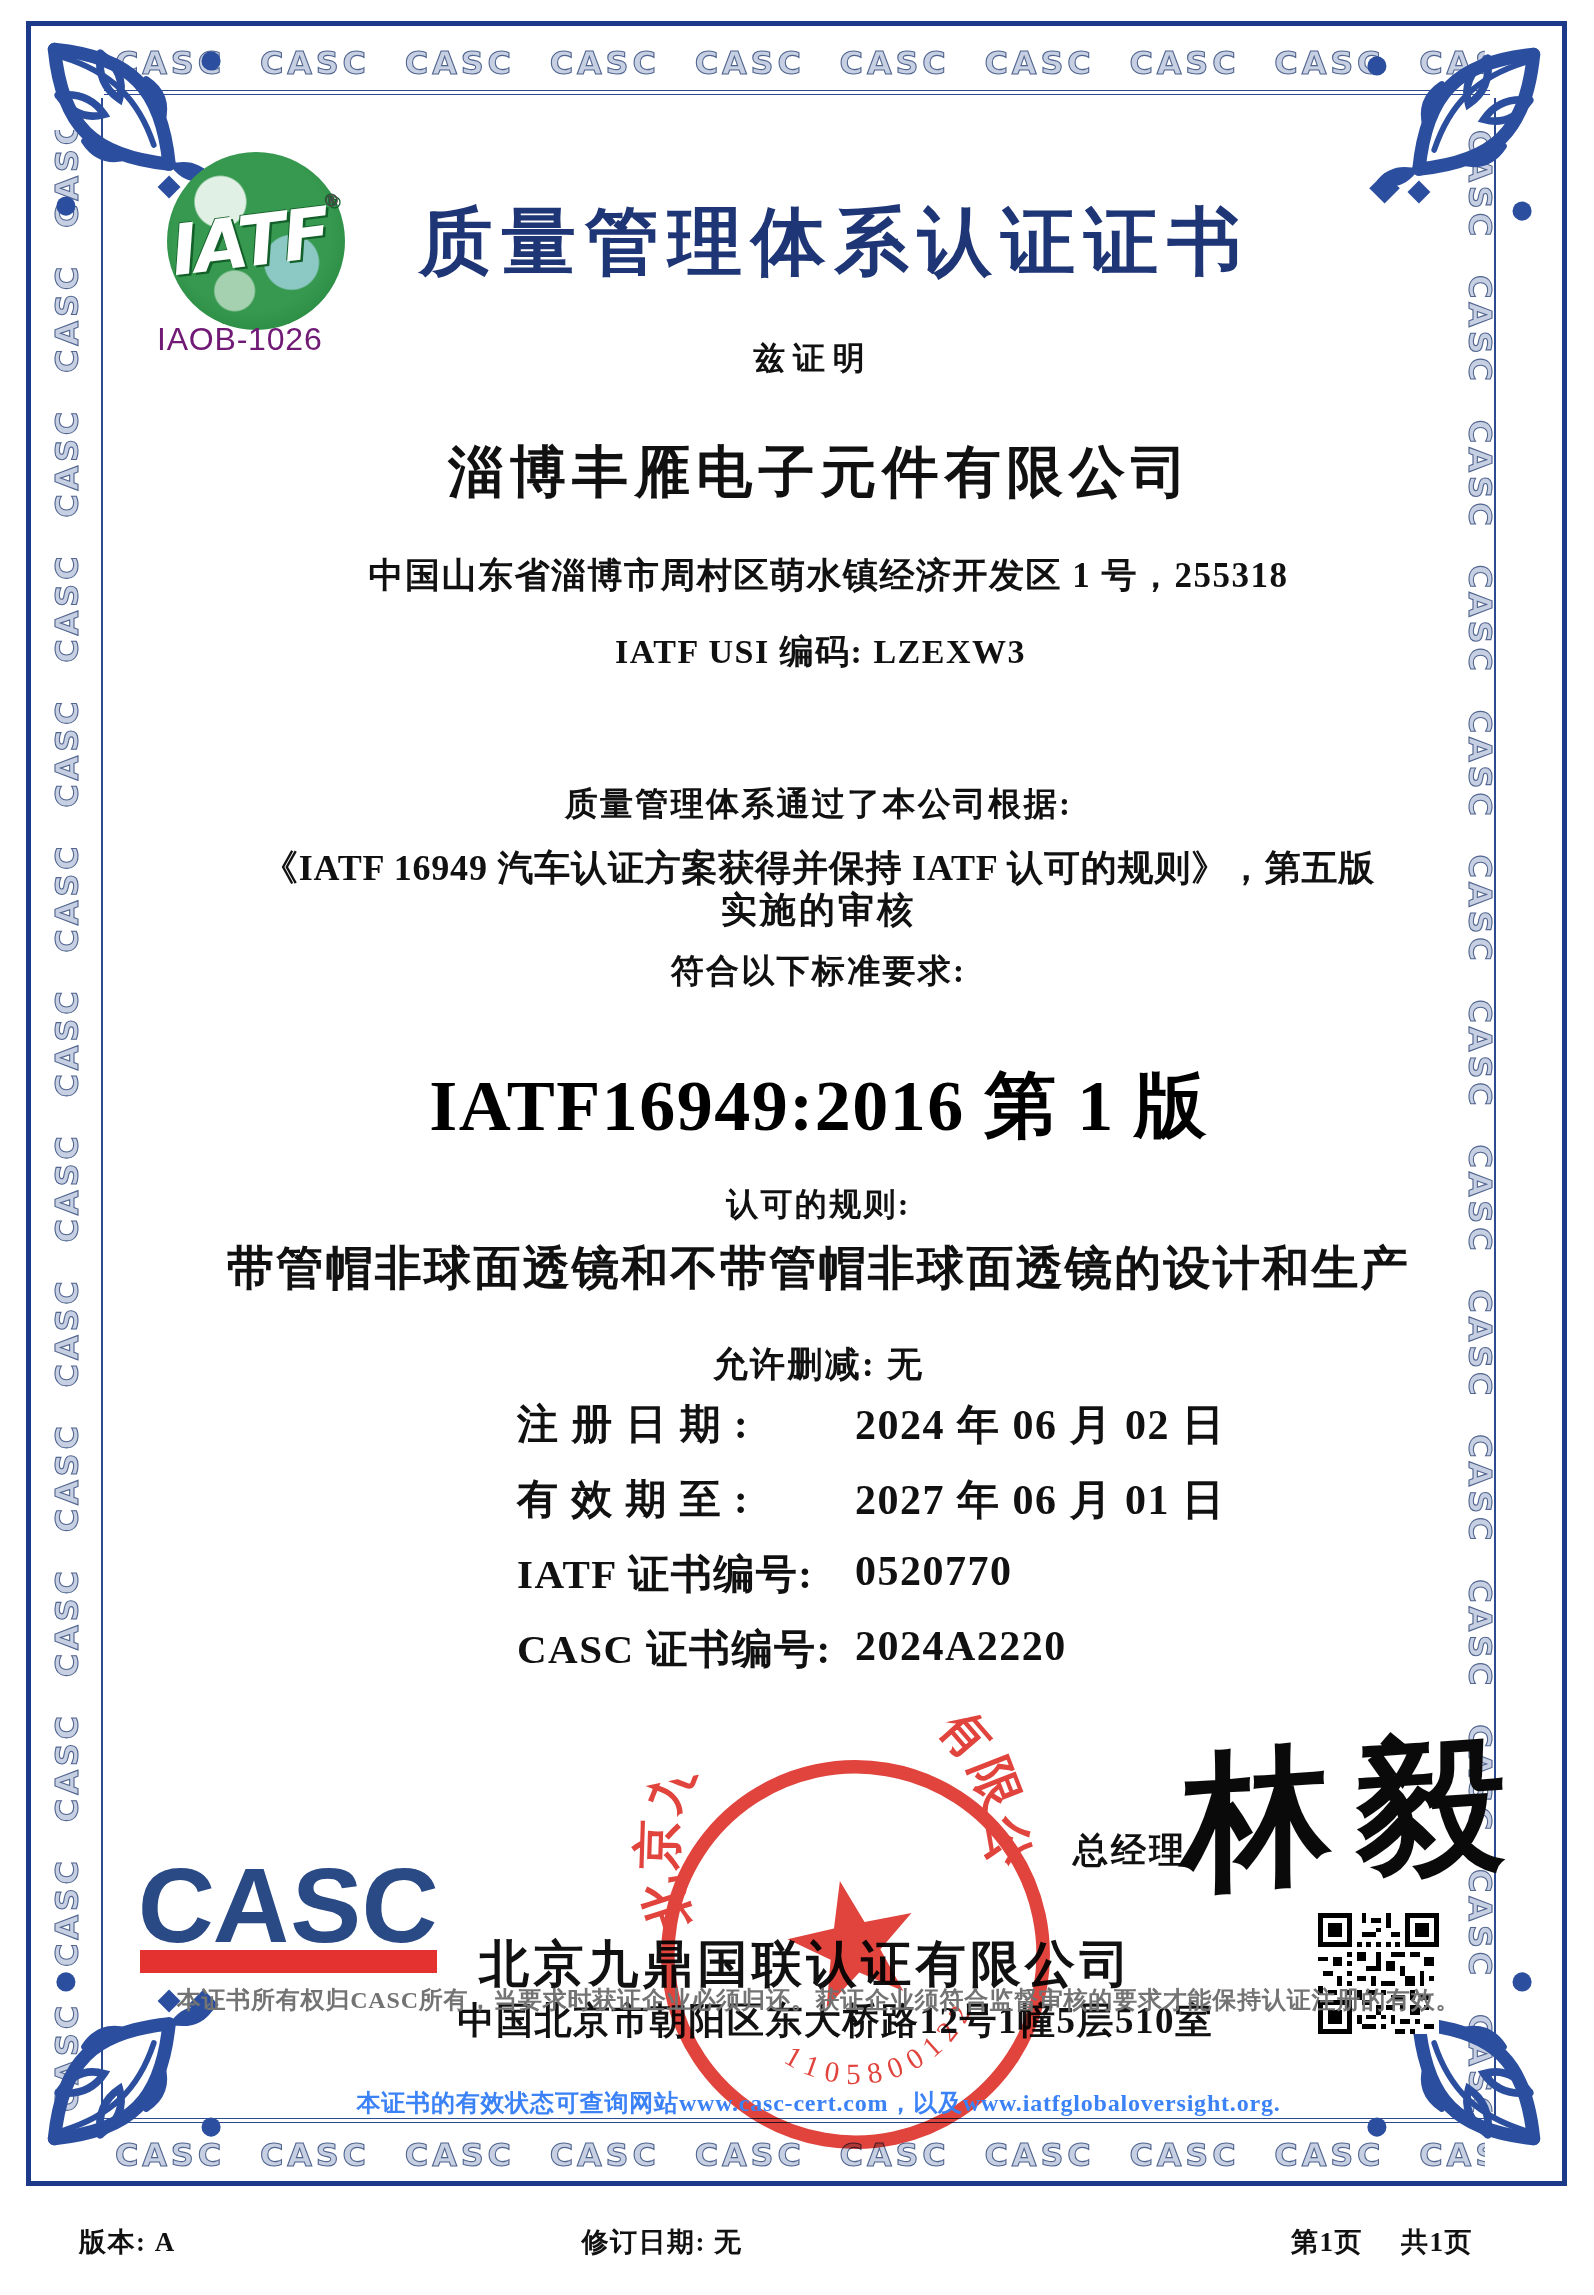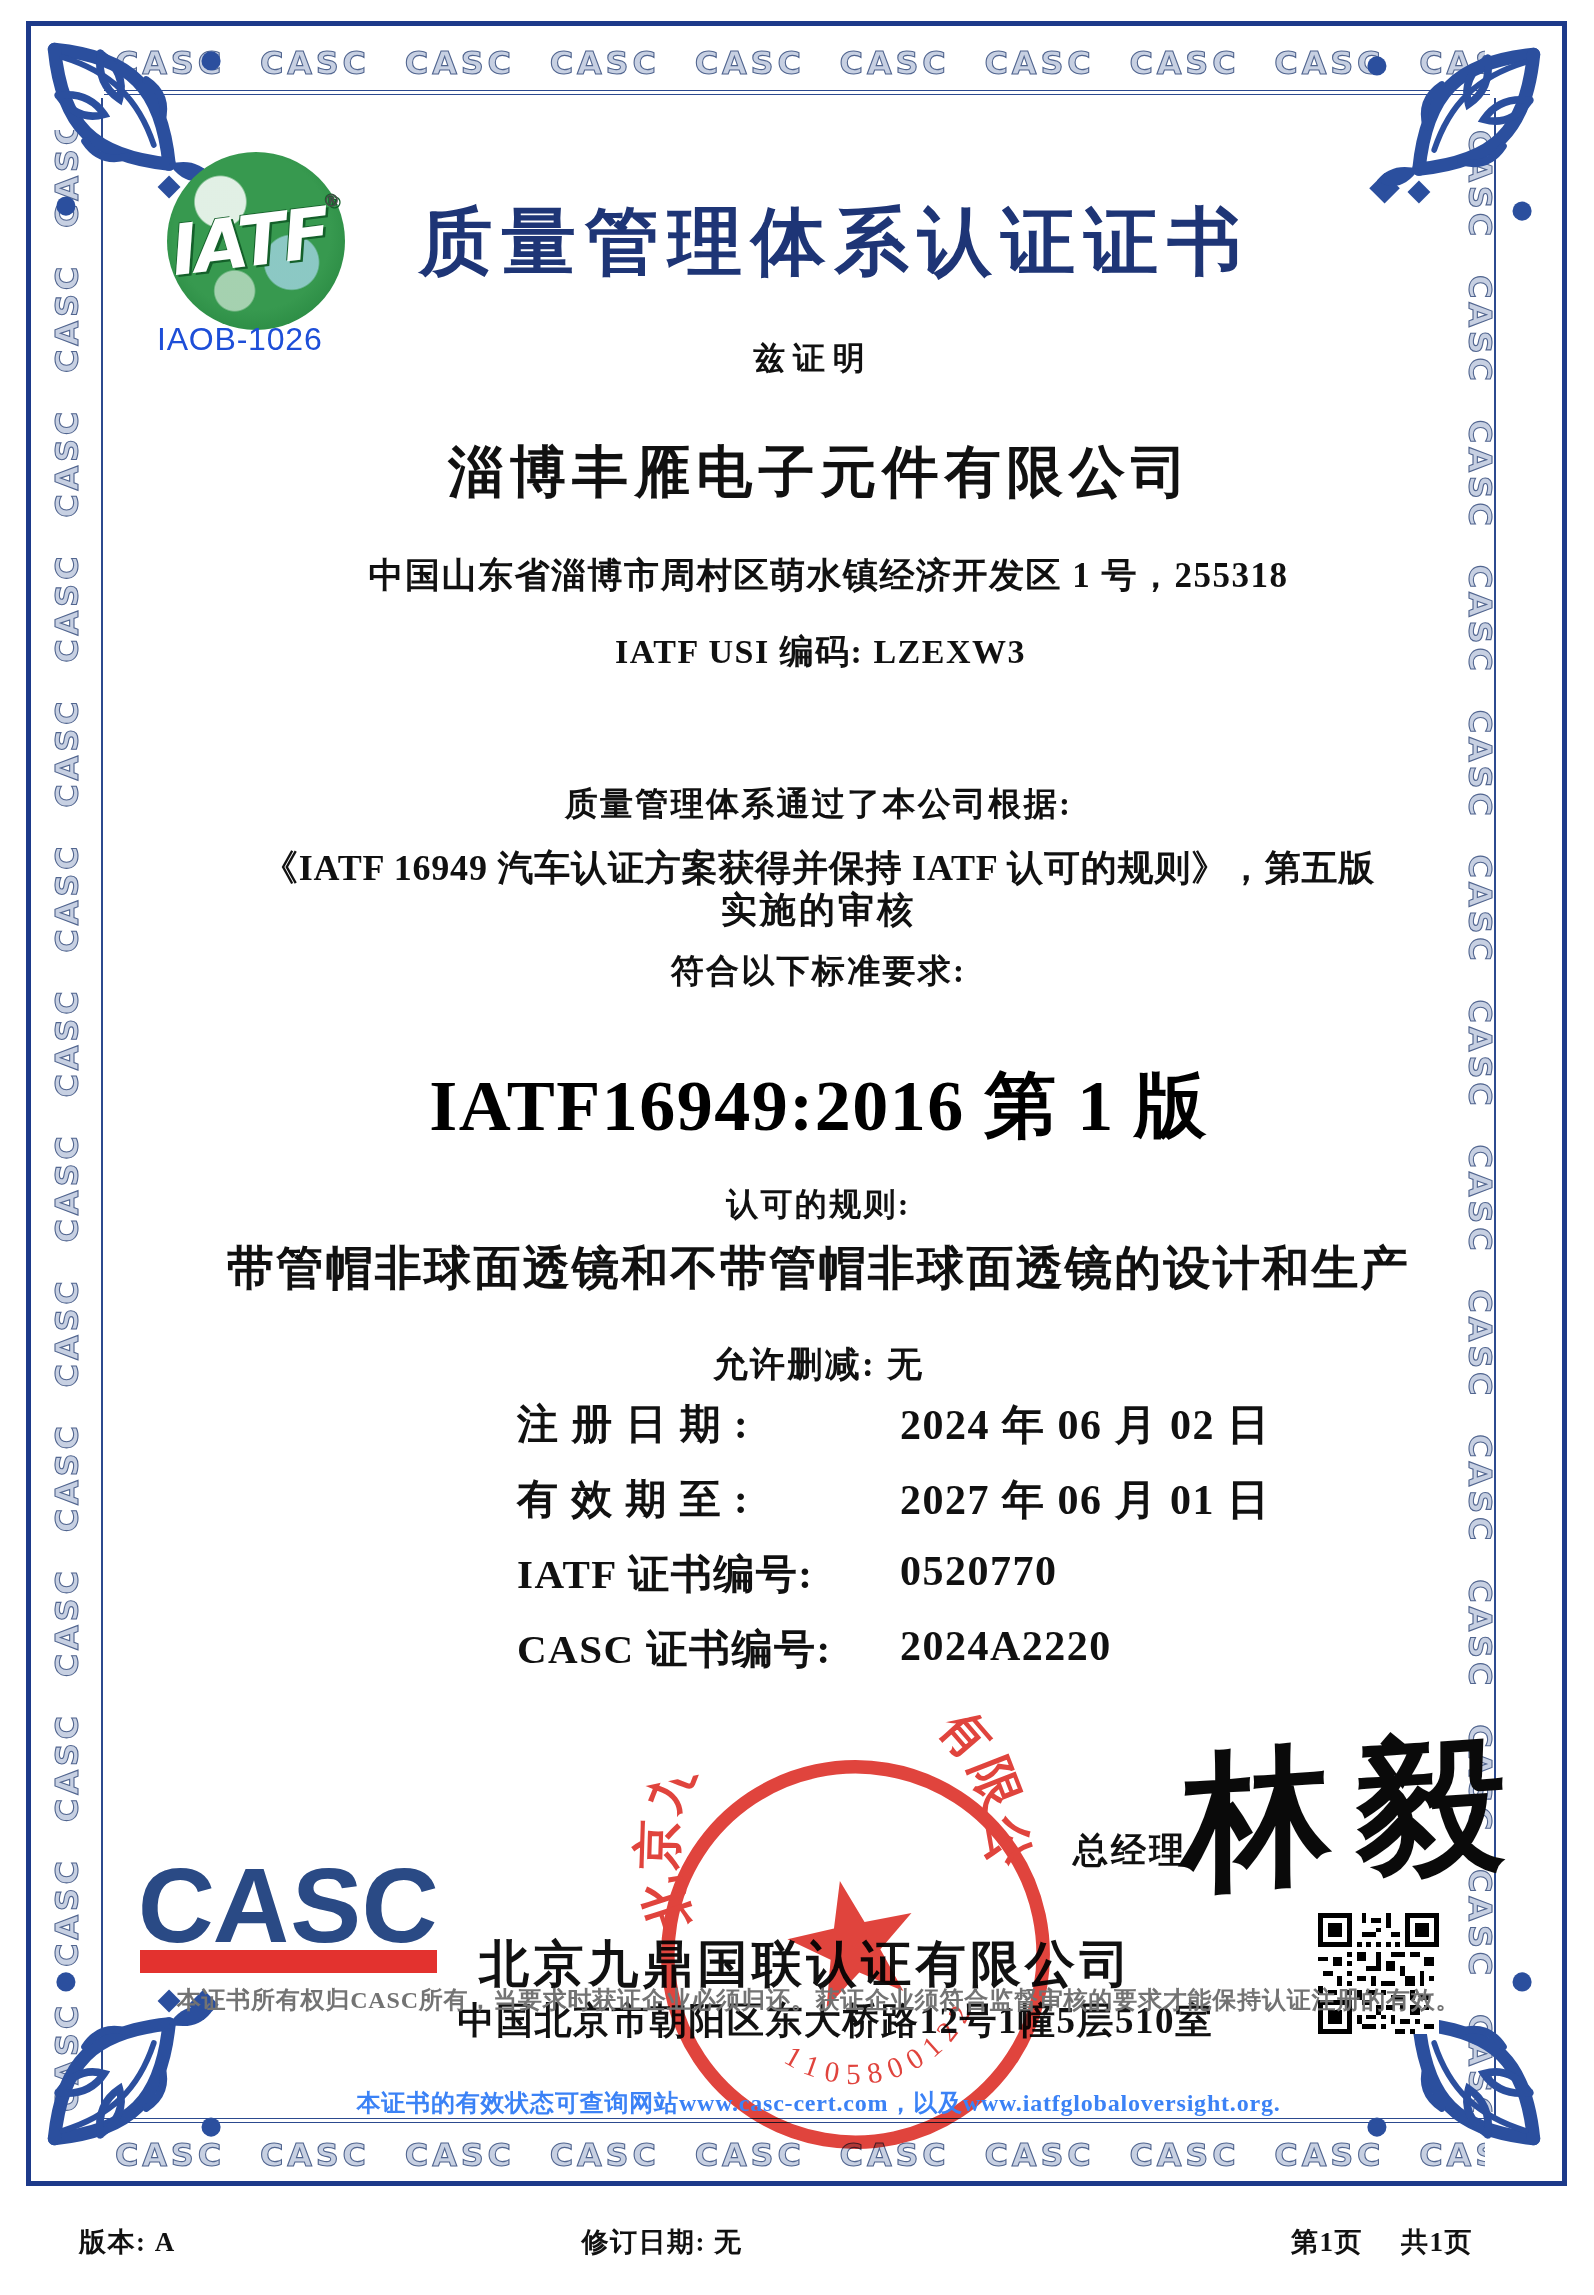--- a/index.html
+++ b/index.html
@@ -35,40 +35,40 @@
        radial-gradient(circle at 30% 28%, rgba(255,255,255,.85) 0 14%, rgba(255,255,255,0) 15%),
        radial-gradient(circle at 70% 62%, rgba(168,216,235,.75) 0 16%, rgba(168,216,235,0) 17%),
        radial-gradient(circle at 38% 78%, rgba(255,255,255,.55) 0 11%, rgba(255,255,255,0) 12%),
        radial-gradient(circle at 48% 45%, #37994f 0 58%, #1d7c37 100%);
      display:flex;align-items:center;justify-content:center;}
   .iatf-word{font-family:"DejaVu Sans",sans-serif;font-style:italic;font-weight:800;
      color:#fff;font-size:70px;letter-spacing:-3.1px;transform:rotate(-7deg);
      text-shadow:2.3px 2.3px 0 #14602a,-0.8px -0.8px 0 #14602a;}
   .iatf-reg{font-size:17px;color:#4a4a4a;vertical-align:top;}
   .iaob{left:157px;top:321px;font-family:"Liberation Sans","DejaVu Sans",sans-serif;
-     font-size:32px;color:#1d4ed8;letter-spacing:0.8px;}
+     font-size:32px;color:#701a75;letter-spacing:0.8px;}
   .doc-title{left:383px;top:193px;width:903px;text-align:center;font-size:74px;font-weight:700;
      color:#1e3576;letter-spacing:9.2px;white-space:nowrap;}
 
   
   .certify{top:337px;font-size:32px;font-weight:600;letter-spacing:7.7px;padding-left:15.3px;}
   .company{top:435px;font-size:56px;font-weight:700;letter-spacing:6.1px;padding-left:23px;}
   .addr1{top:552px;font-size:35px;font-weight:600;letter-spacing:1.5px;padding-left:31px;}
   .usi{top:629px;font-size:34px;font-weight:700;letter-spacing:1.5px;padding-left:23px;}
   .basis1{top:782px;font-size:33px;font-weight:600;letter-spacing:2.3px;}
   .basis2{top:836px;font-size:36px;font-weight:700;letter-spacing:0.8px;white-space:nowrap;margin-top:8px;}
   .basis3{top:886px;font-size:36px;font-weight:700;letter-spacing:3.1px;}
   .comply{top:949px;font-size:33px;font-weight:600;letter-spacing:2.3px;}
   .standard{top:1058px;font-size:72px;font-weight:800;letter-spacing:1.5px;color:#000;}
   .scope-label{top:1183px;font-size:32px;font-weight:700;letter-spacing:2.3px;}
   .scope{top:1237px;font-size:47px;font-weight:700;letter-spacing:2.3px;white-space:nowrap;}
   .deletion{top:1341px;font-size:35px;font-weight:700;letter-spacing:2.3px;}
 
   .frow-label{left:517px;font-size:41px;font-weight:700;letter-spacing:1.5px;white-space:pre;}
-  .frow-value{left:900px;font-size:42px;font-weight:700;letter-spacing:1.5px;white-space:pre;font-family:Liberation Serif, serif;}
+  .frow-value{left:855px;font-size:42px;font-weight:700;letter-spacing:1.5px;white-space:pre;font-family:Liberation Serif, serif;}
   .r0{top:1397px;} .r1{top:1472px;} .r2{top:1547px;} .r3{top:1622px;}
 
   
   .manager{left:1073px;top:1827px;font-size:35px;font-weight:700;letter-spacing:3.1px;}
   .signature{left:1182px;top:1714px;font-size:149px;font-weight:600;color:#0a0a0a;
      letter-spacing:26px;transform:rotate(-4deg) skewX(-4deg);white-space:nowrap;}
   .casc-word{left:138px;top:1852px;font-family:"Liberation Sans","DejaVu Sans",sans-serif;
      font-size:106px;font-weight:900;color:#2a4a85;letter-spacing:0px;transform:skewX(-3deg);line-height:1;}
   .casc-bar{left:140px;top:1950px;width:297px;height:23px;background:#e3322f;}
   .issuer-name{left:479px;top:1931px;font-size:50px;font-weight:700;letter-spacing:4.6px;white-space:nowrap;}

